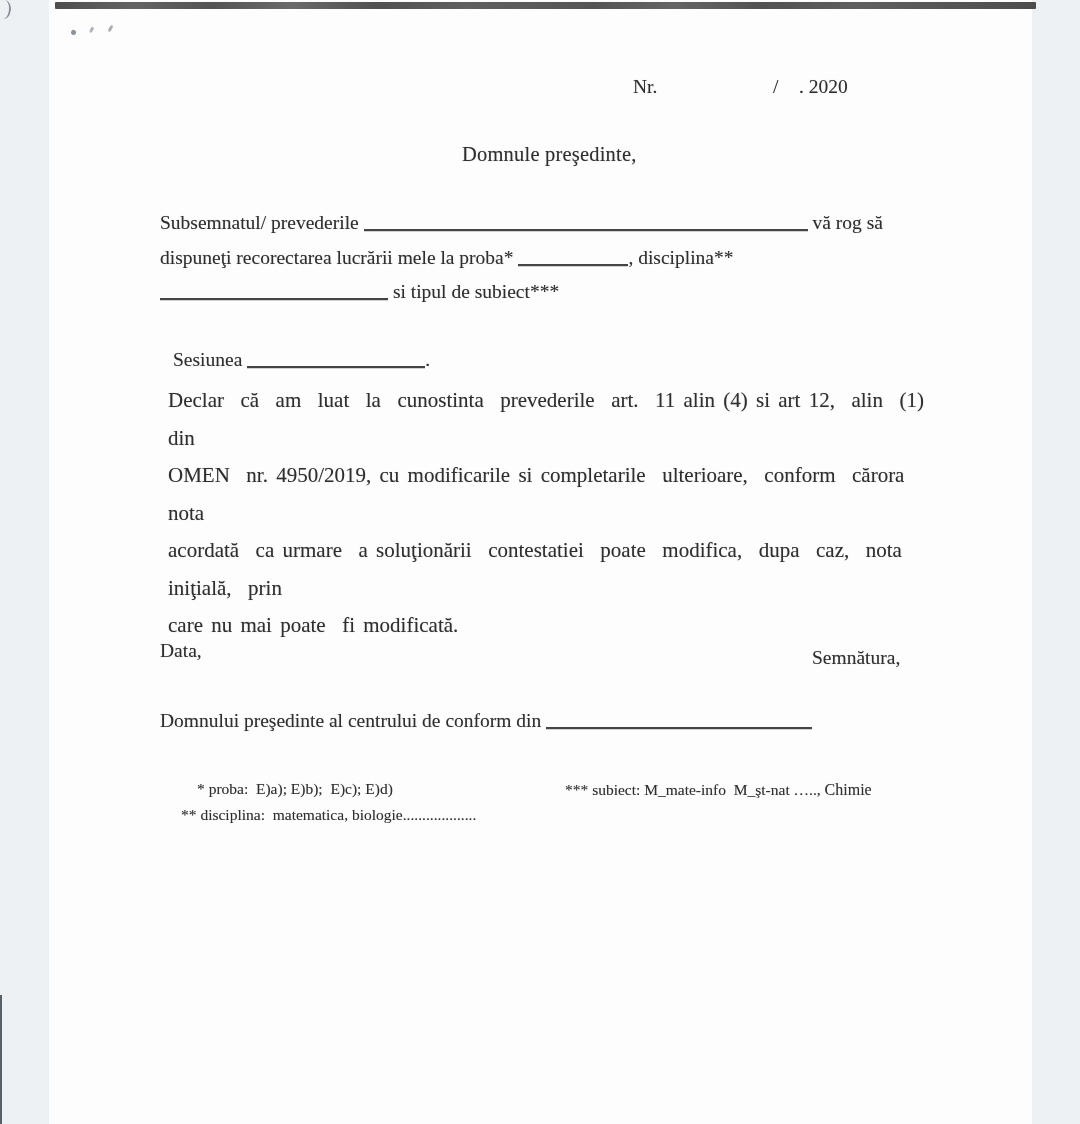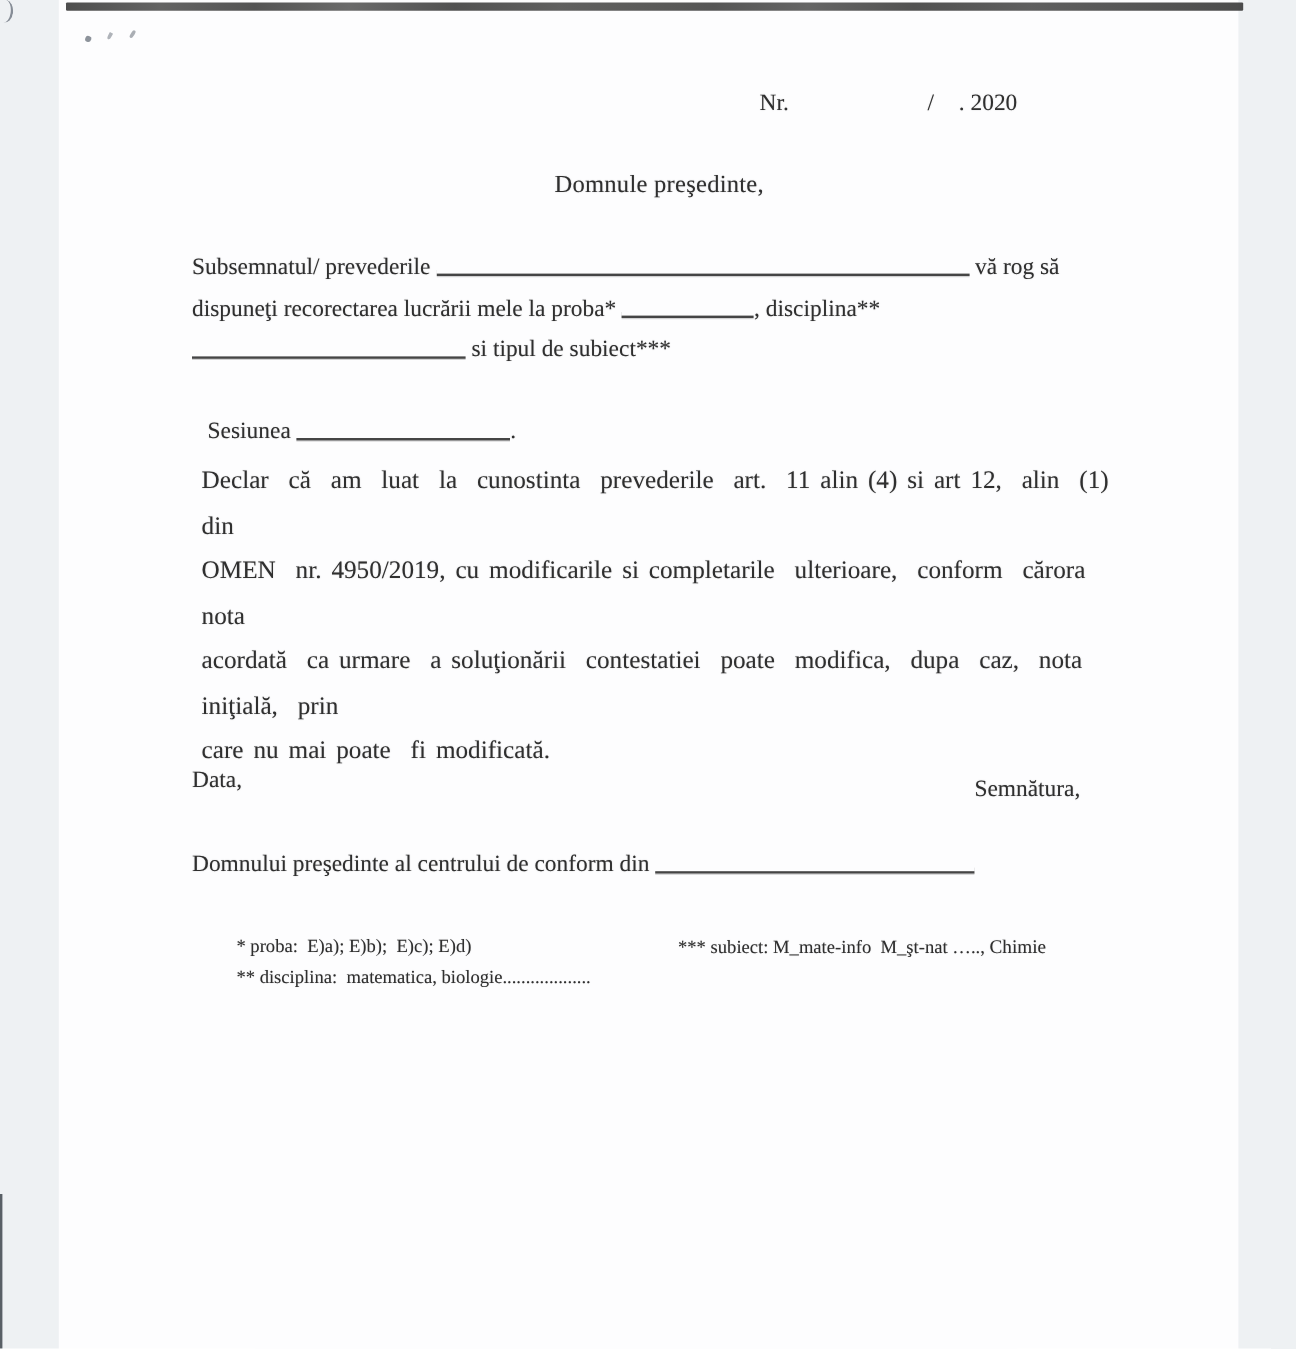--- a/index.html
+++ b/index.html
@@ -134,15 +134,15 @@
     <div>care nu mai poate  fi modificată.</div>
   </div>
 
   <div class="line" style="left:160px; top:638px;">Data,</div>
   <div class="line" style="left:812px; top:645px;">Semnătura,</div>
 
   <div class="line" style="left:160px; top:708px;"><span>Domnului preşedinte al centrului de conform din </span><span class="blank" style="width:266px;"></span></div>
 
   <div class="footnote" style="left:197px; top:780px;">* proba:  E)a); E)b);  E)c); E)d)</div>
   <div class="footnote" style="left:565px; top:781px;"><span>*** subiect: M_mate-info  M_şt-nat ….., </span><span class="small">Chimie</span></div>
-  <div class="footnote" style="left:197px; top:806px;">** disciplina:  matematica, biologie...................</div>
+  <div class="footnote" style="left:181px; top:806px;">** disciplina:  matematica, biologie...................</div>
 
 </div>
 
 </body></html>

